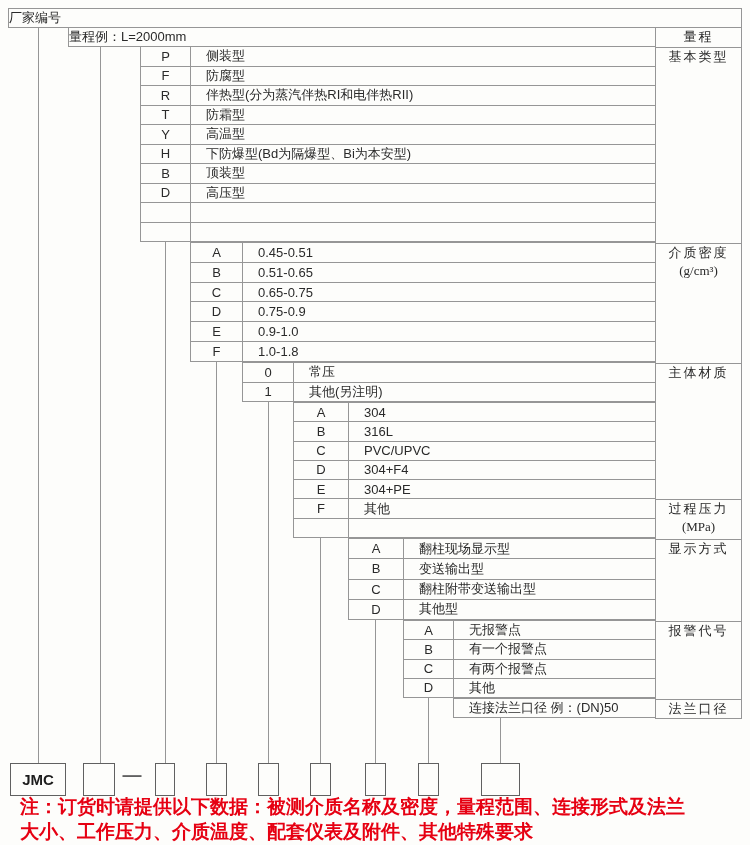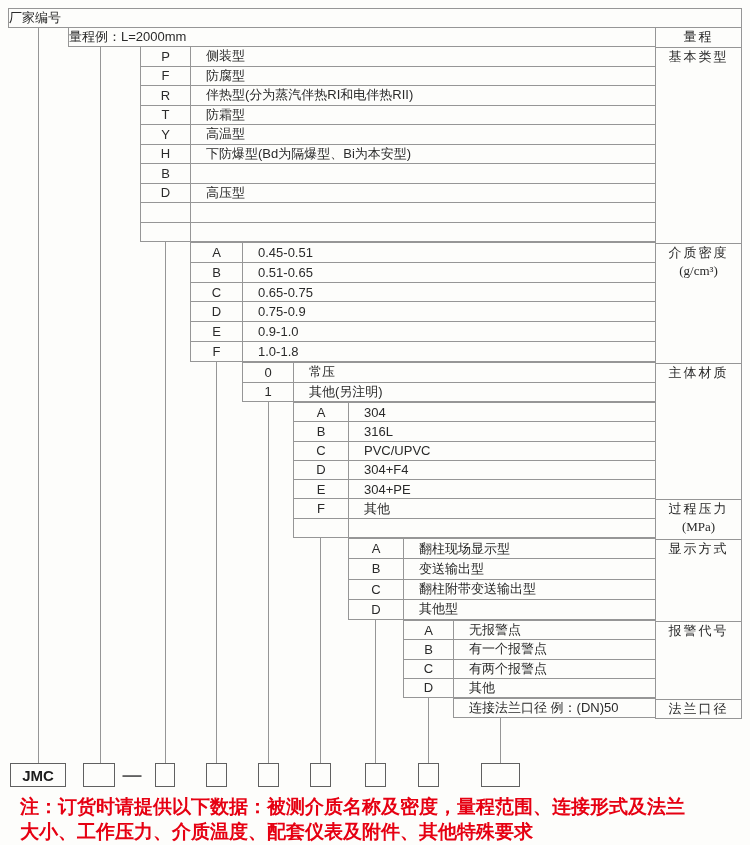--- a/index.html
+++ b/index.html
@@ -29,21 +29,21 @@
              background:var(--bg); }
   .lcell{ flex:0 0 auto; box-sizing:border-box; border-top:1px solid var(--ln);
           display:flex; flex-direction:column; align-items:center; justify-content:flex-start;
           font-family:"Liberation Serif","DejaVu Serif",serif; font-size:13px; line-height:18px;
           letter-spacing:2px; text-align:center; }
   .lcell:first-child{ border-top:none; }
   .lcell .unit{ letter-spacing:0; }
 
   .vline{ position:absolute; width:1px; background:var(--ln); }
 
-  .mbox{ position:absolute; top:763px; height:24px; border:1px solid var(--bx);
+  .mbox{ position:absolute; top:763px; height:33px; border:1px solid var(--bx);
          box-sizing:border-box; background:var(--bg); }
   .jmc{ display:flex; align-items:center; justify-content:center; font-weight:bold; font-size:15px; color:#1c1c1c; }
   .dash{ position:absolute; left:117px; top:763px; width:30px; height:23px; display:flex;
          align-items:center; justify-content:center; color:var(--bx); font-size:19px; font-weight:bold; }
 
   .note{ position:absolute; left:8px; top:794px; width:740px; color:#e60012; font-weight:bold;
          font-size:19px; line-height:25px;margin-left:12px; }
 </style>
 </head>
 <body>
@@ -87,20 +87,21 @@
     <div class="row">
         <div class="key">Y</div>
         <div class="desc">高温型</div>
       </div>
     <div class="row">
         <div class="key">H</div>
         <div class="desc">下防爆型(Bd为隔爆型、Bi为本安型)</div>
       </div>
     <div class="row">
         <div class="key">B</div>
+        <div class="desc">顶装型</div>
       </div>
     <div class="row">
         <div class="key">D</div>
         <div class="desc">高压型</div>
       </div>
     <div class="row">
         <div class="key"></div>
         <div class="desc"></div>
       </div>
     <div class="row">

